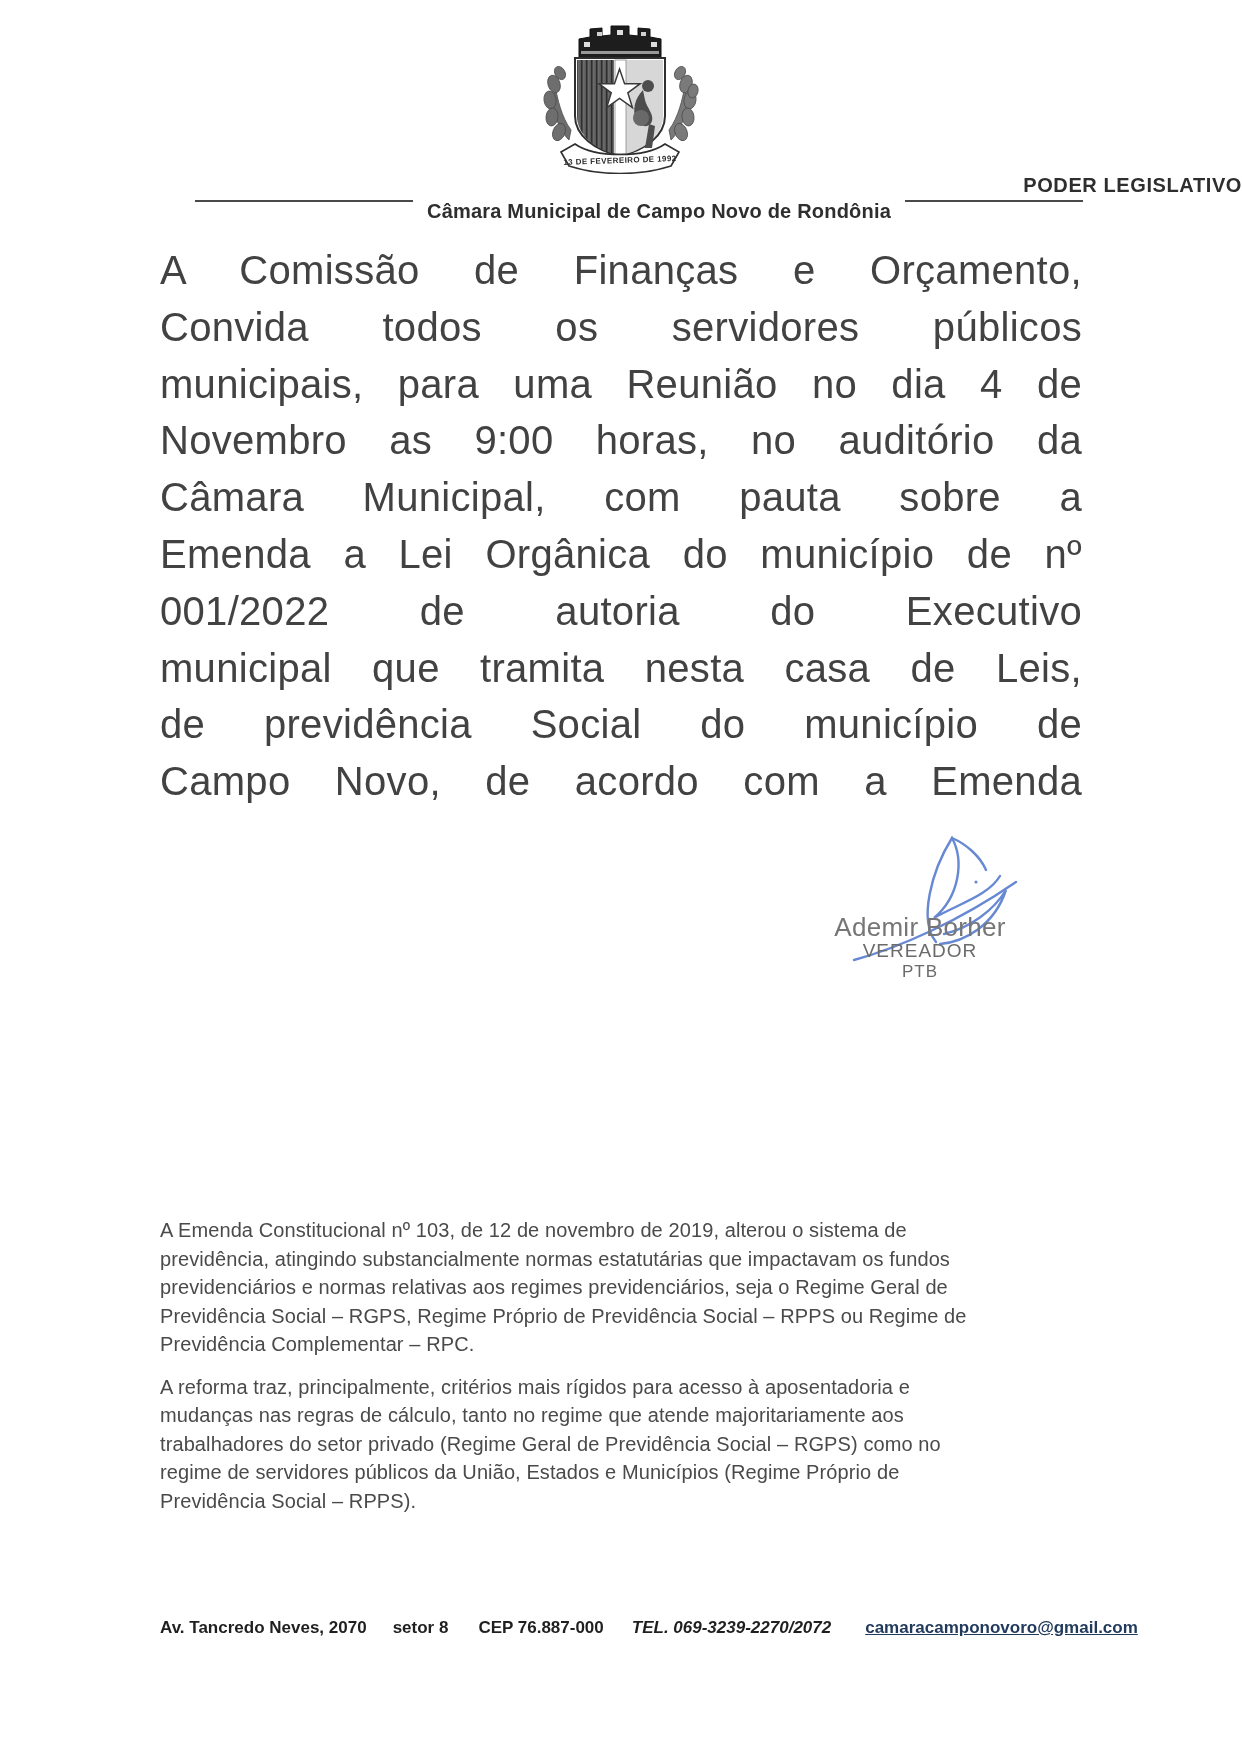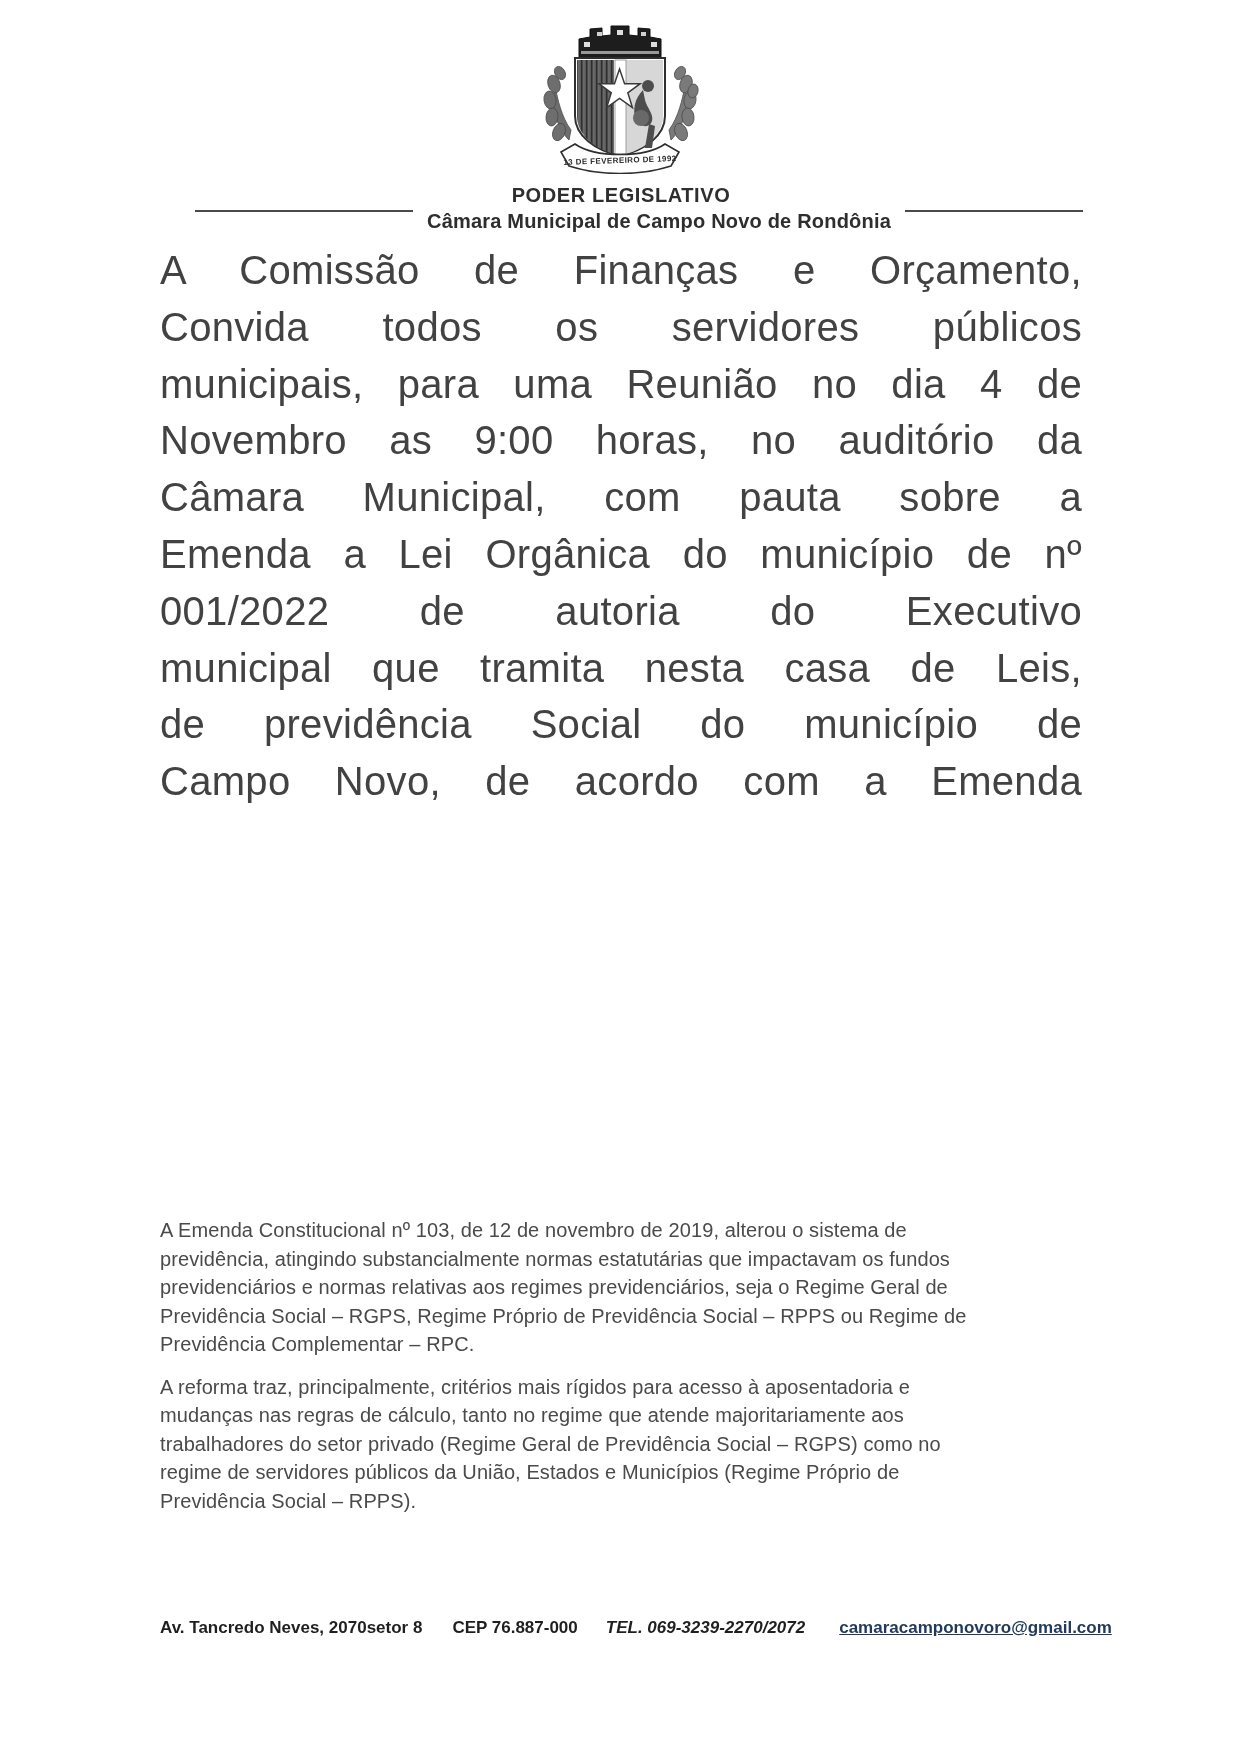--- a/index.html
+++ b/index.html
@@ -11,22 +11,22 @@
     background:#ffffff;
     font-family:"Liberation Sans", sans-serif;
     color:#3d3d3d;
     overflow:hidden;
   }
 
   
   .header { position:absolute; top:24px; left:0; width:100%; text-align:center; }
   .crest { display:block; margin:0 auto; }
   .org-line {
-    margin-top:10px;
-    font-size:20px; font-weight:bold; letter-spacing:.6px; color:#2e2e2e;
+    margin-top:0;
+    font-size:20px; font-weight:bold; letter-spacing:.6px; color:#2e2e2e;text-align:right;
   }
   .org-sub-row {
     margin-top:3px;
     display:flex; justify-content:center;
     width:100%;
     margin-left:18px;
   }
   .rule { height:0; border-bottom:2px solid #4a4a4a; margin-bottom:4px; }
   .rule-left  { width:218px; margin-right:14px; }
   .rule-right { width:178px; margin-left:14px; }
@@ -68,21 +68,21 @@
     font-size:20px; line-height:28.5px; color:#4a4a4a; letter-spacing:.1px;
   }
   .note-p + .note-p { margin-top:14px; }
 
   
   .footer {
     position:absolute; left:160px; top:1618px; width:960px;
     display:flex; align-items:baseline;
     font-size:17px; font-weight:bold; color:#1f1f1f; white-space:nowrap;
   }
-  .f-address { }
+  .f-address { margin-right:26px; }
   .f-sector  { margin-right:30px; }
   .f-cep     { margin-right:28px; }
   .f-phone   { margin-right:34px;font-style:italic; }
   .f-email   { color:#213a5c; text-decoration:underline; cursor:pointer; }
 </style>
 </head>
 <body>
 
 <div class="page">
 
@@ -164,20 +164,34 @@
     <div class="ann-line">municipais, para uma Reunião no dia 4 de</div>
     <div class="ann-line">Novembro as 9:00 horas, no auditório da</div>
     <div class="ann-line">Câmara Municipal, com pauta sobre a</div>
     <div class="ann-line">Emenda a Lei Orgânica do município de nº</div>
     <div class="ann-line">001/2022 de autoria do Executivo</div>
     <div class="ann-line">municipal que tramita nesta casa de Leis,</div>
     <div class="ann-line">de previdência Social do município de</div>
     <div class="ann-line">Campo Novo, de acordo com a Emenda</div>
   </div>
 
+  <div class="sig-wrap">
+    <svg class="sig-svg" width="200" height="150" viewBox="0 0 200 150">
+      <g fill="none" stroke="#5b7ecf" stroke-width="2.4" stroke-linecap="round" opacity=".92">
+        <path d="M6 130 C 50 118, 110 92, 168 52"></path>
+        <path d="M88 112 C 70 90, 84 40, 104 8 C 116 30, 112 66, 86 88 C 110 74, 140 66, 152 46"></path>
+        <path d="M96 104 C 122 98, 146 80, 158 60 C 146 96, 116 112, 92 114"></path>
+        <path d="M104 8 C 118 14, 132 26, 138 40"></path>
+        <circle cx="128" cy="52" r="1.6" fill="#5b7ecf" stroke="none"></circle>
+      </g>
+    </svg>
+    <div class="signer-name">Ademir Borher</div>
+    <div class="signer-title">VEREADOR</div>
+    <div class="signer-party">PTB</div>
+  </div>
 
   <div class="notes">
     <p class="note-p">A Emenda Constitucional nº 103, de 12 de novembro de 2019, alterou o sistema de previdência, atingindo substancialmente normas estatutárias que impactavam os fundos previdenciários e normas relativas aos regimes previdenciários, seja o Regime Geral de Previdência Social – RGPS, Regime Próprio de Previdência Social – RPPS ou Regime de Previdência Complementar – RPC.</p>
     <p class="note-p">A reforma traz, principalmente, critérios mais rígidos para acesso à aposentadoria e mudanças nas regras de cálculo, tanto no regime que atende majoritariamente aos trabalhadores do setor privado (Regime Geral de Previdência Social – RGPS) como no regime de servidores públicos da União, Estados e Municípios (Regime Próprio de Previdência Social – RPPS).</p>
   </div>
 
   <div class="footer">
     <span class="f-address">Av. Tancredo Neves, 2070</span>
     <span class="f-sector">setor 8</span>
     <span class="f-cep">CEP 76.887-000</span>

